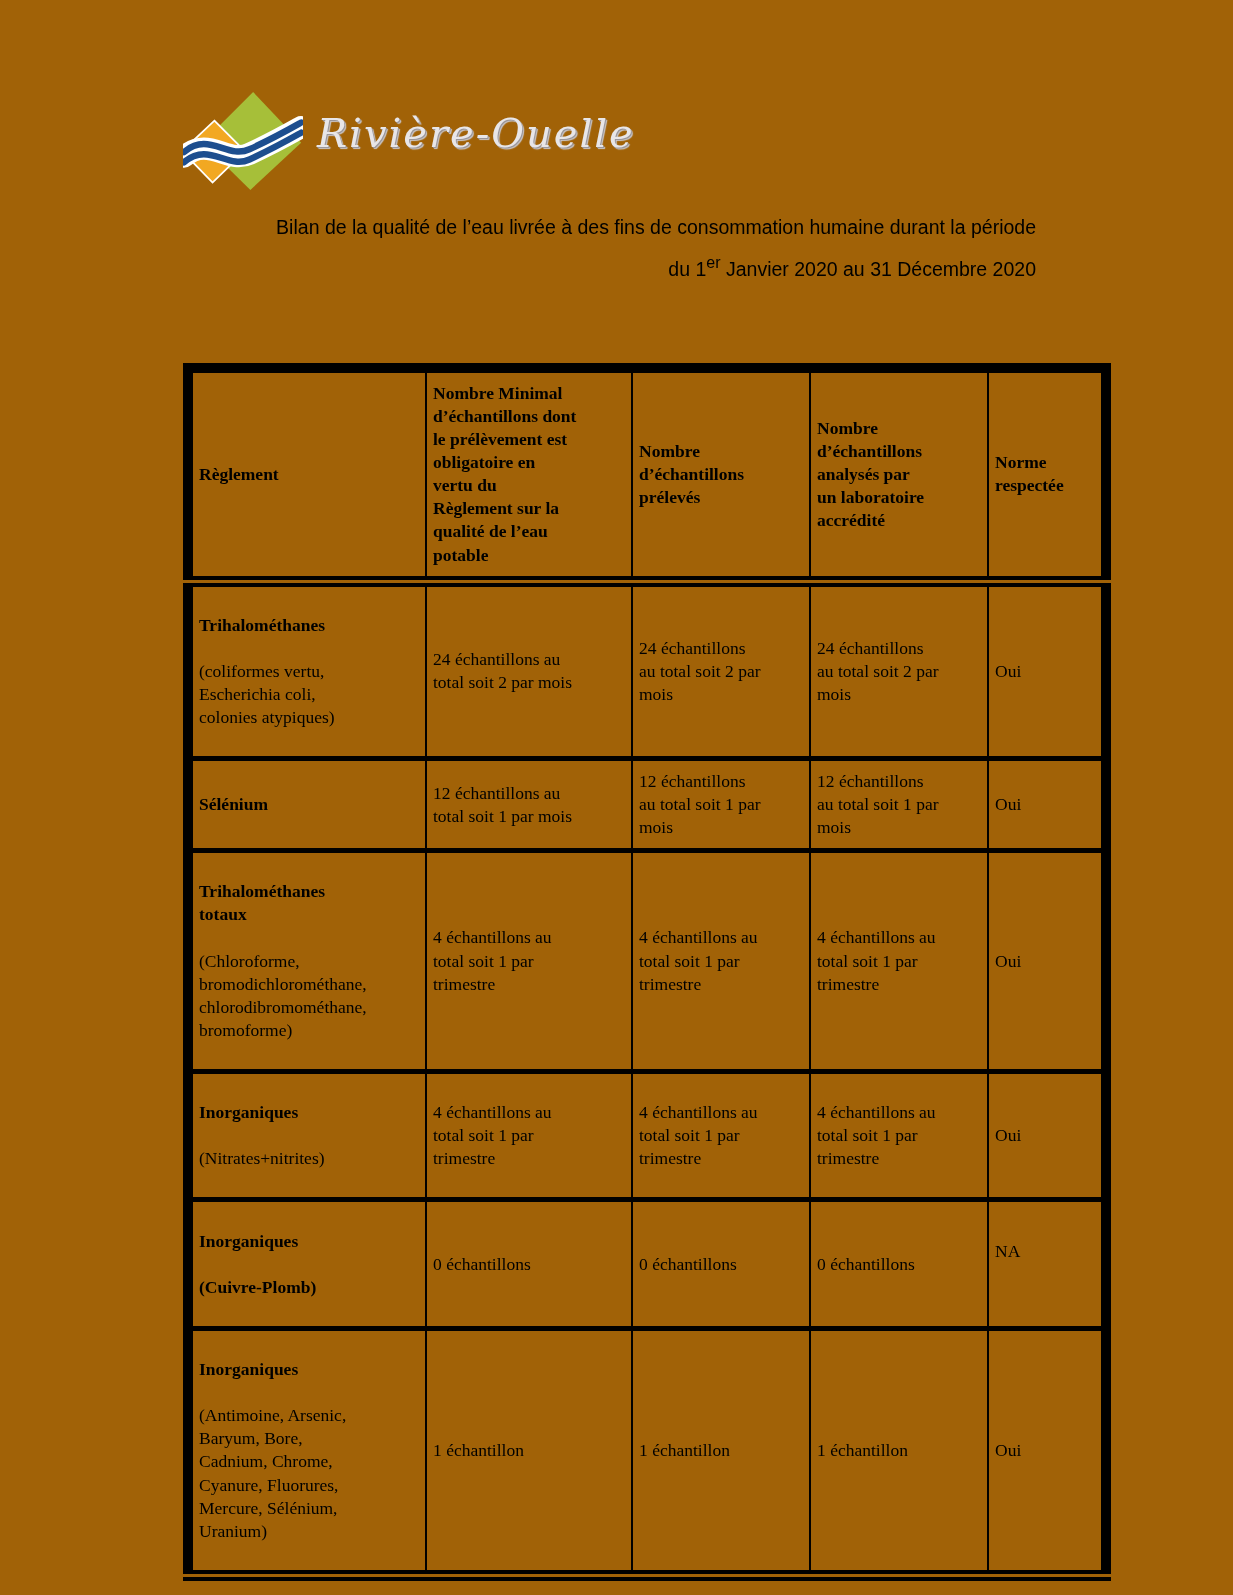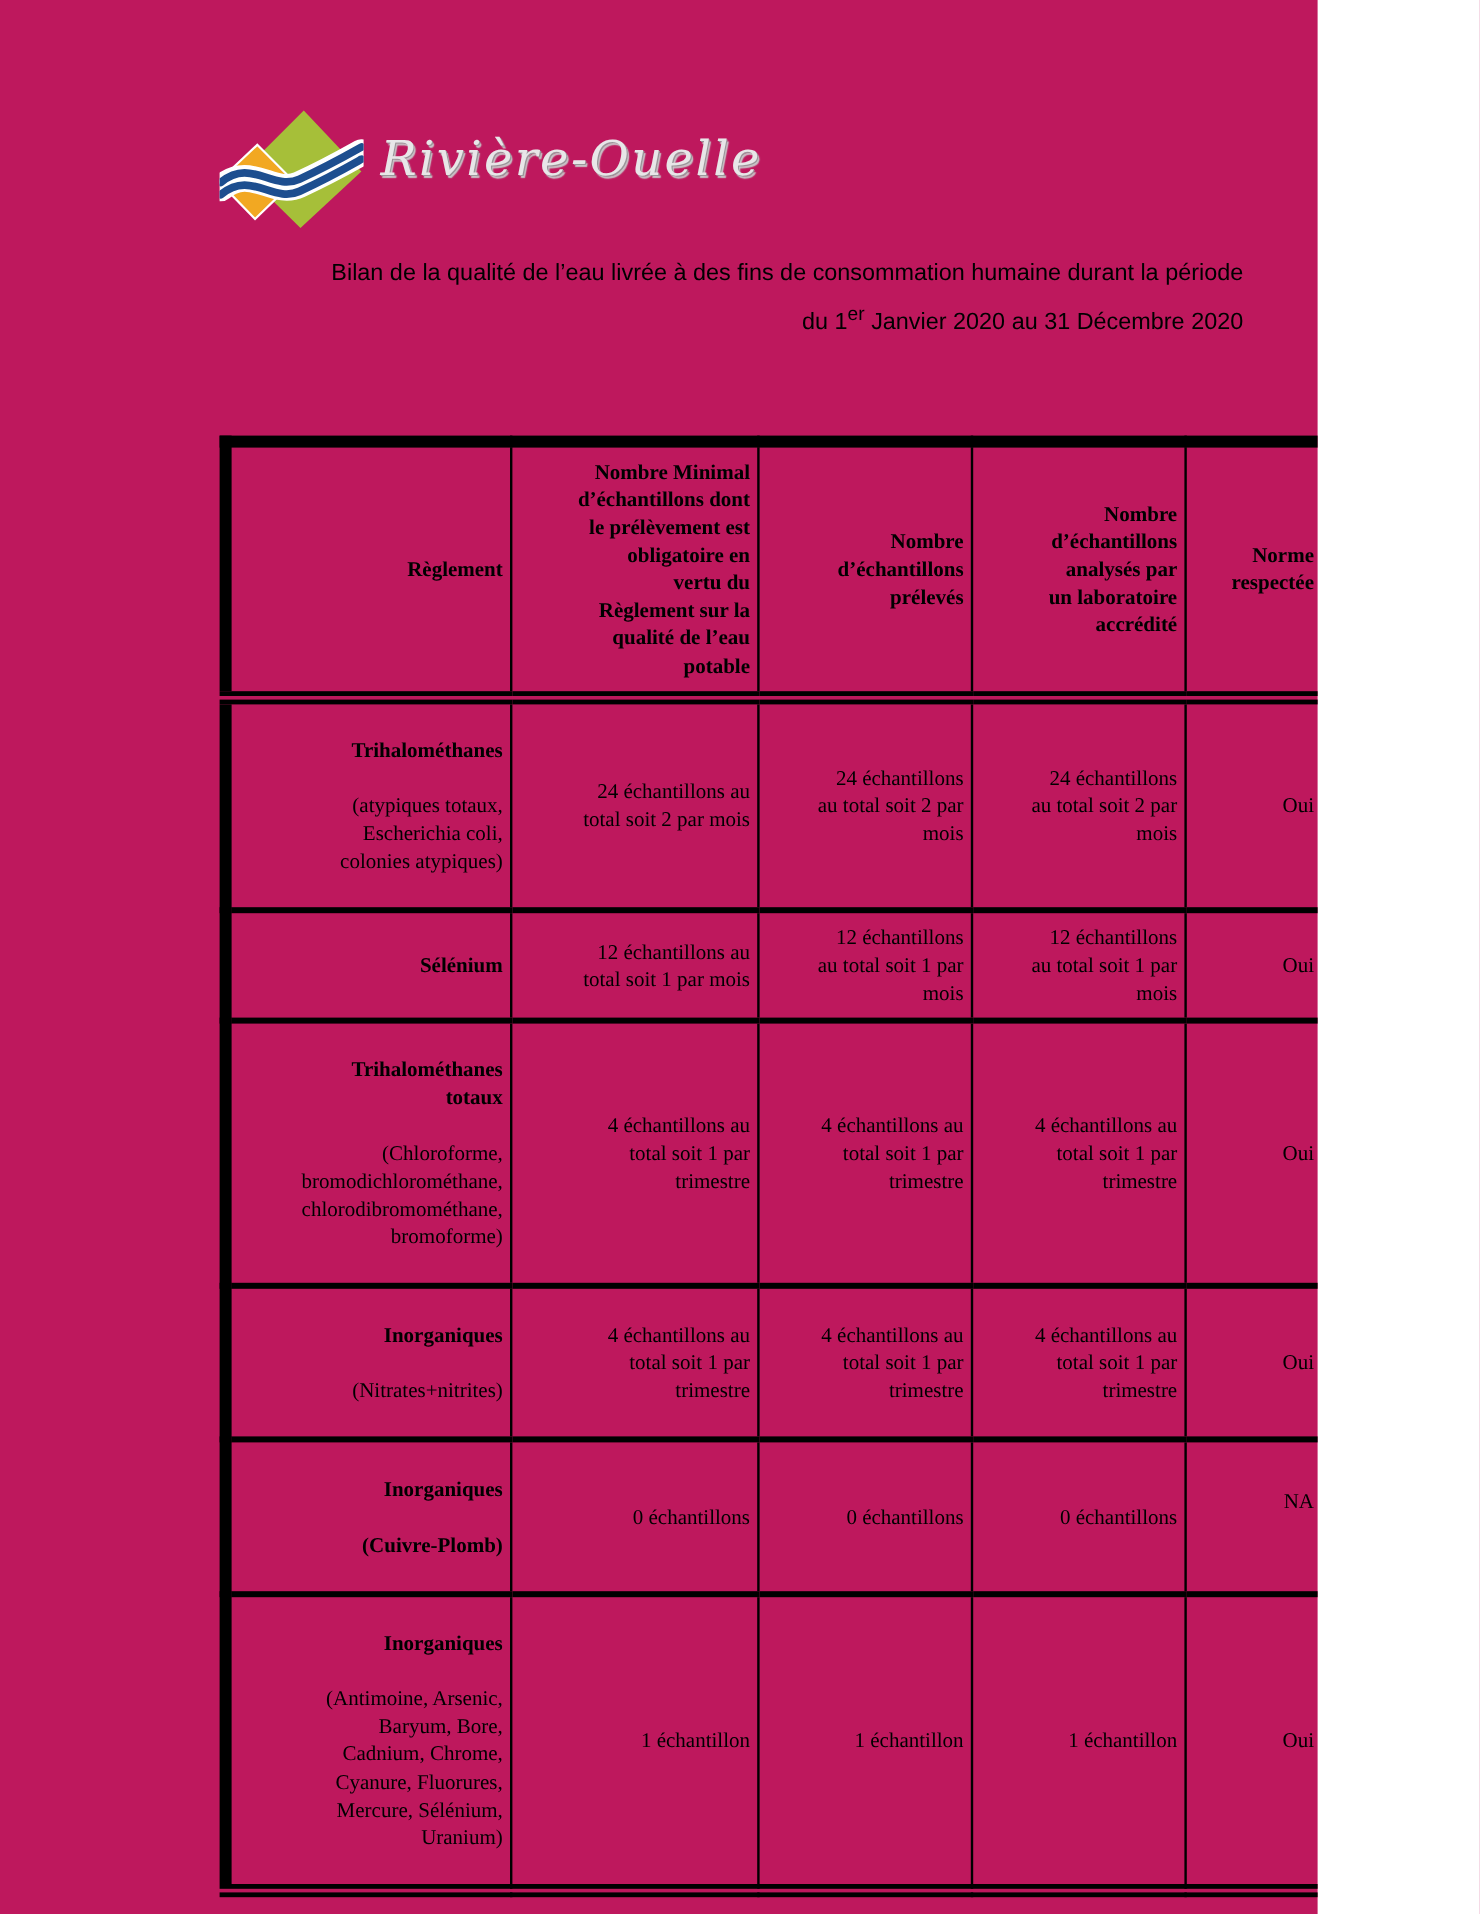--- a/index.html
+++ b/index.html
@@ -1,23 +1,23 @@
 <!DOCTYPE html>
 <html><head>
 <meta charset="utf-8">
 <style>
   * { margin: 0; padding: 0; box-sizing: border-box; }
   html, body { background: #ffffff; }
   body { font-family: "Liberation Sans", sans-serif; color: #000; }
 
   .page {
     position: relative;
-    width: 1098px;
+    width: 1233px;
     height: 1595px;
-    background: #be185d;
+    background: #a16207;
     overflow: hidden;
   }
 
   
   .logo-row {
     position: absolute;
     left: 183px;
     top: 88px;
     display: flex;
     align-items: center;
@@ -58,21 +58,21 @@
     table-layout: fixed;
     border: 10px solid #000;
     border-bottom: 11px double #000;
     font-family: "Liberation Serif", serif;
     font-size: 17.5px;
     line-height: 1.32;
   }
   th, td {
     border-left: 2px solid #000;
     border-right: 2px solid #000;
-    text-align: right;
+    text-align: left;
     vertical-align: middle;
     padding: 4px 6px;
     white-space: pre-line;
     overflow: hidden;
   }
   thead th {
     border-bottom: 11px double #000;
     font-weight: bold;
     height: 213px;
   }
@@ -144,21 +144,21 @@
 un laboratoire
 accrédité</th>
         <th>Norme
 respectée</th>
       </tr>
     </thead>
     <tbody>
       <tr class="r1">
         <td>
           <div class="pname">Trihalométhanes</div>
-          <div class="pdetail">(atypiques totaux,
+          <div class="pdetail">(coliformes vertu,
 Escherichia coli,
 colonies atypiques)</div>
         </td>
         <td>24 échantillons au
 total soit 2 par mois</td>
         <td>24 échantillons
 au total soit 2 par
 mois</td>
         <td>24 échantillons
 au total soit 2 par

